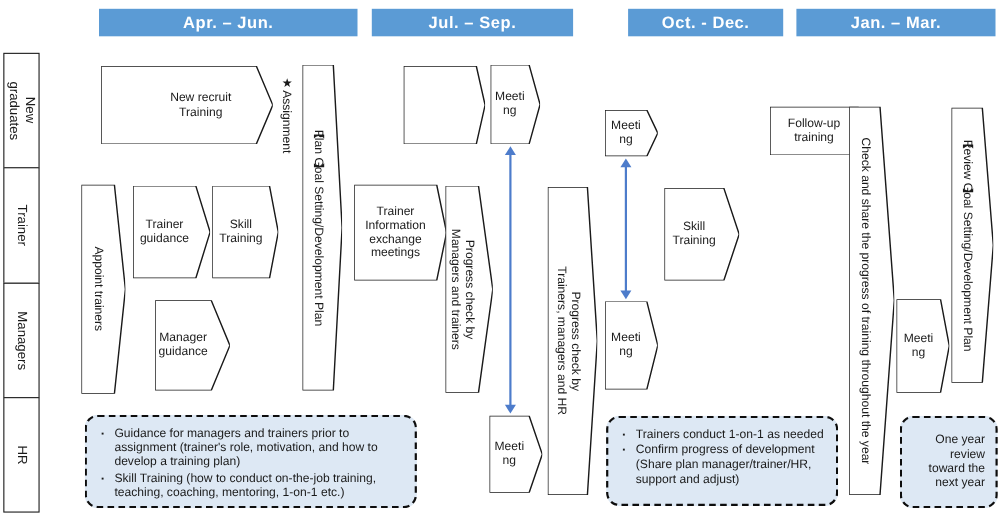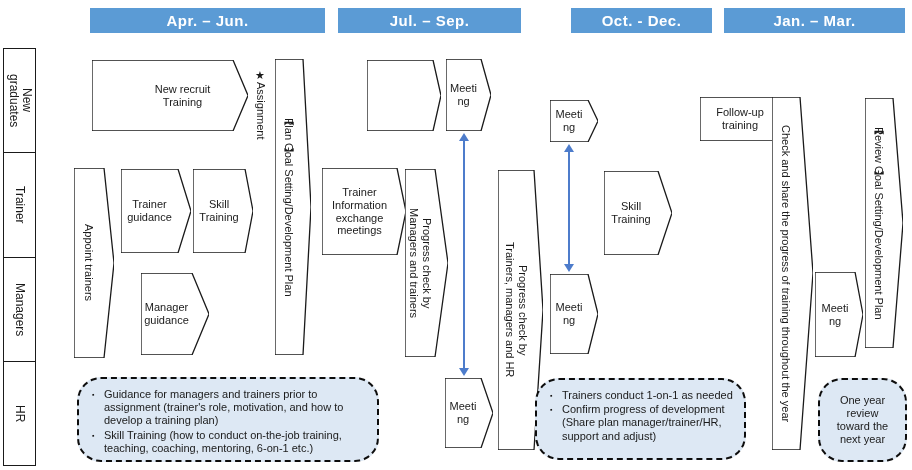--- a/index.html
+++ b/index.html
@@ -32,21 +32,21 @@
   .freelabel{position:absolute;writing-mode:vertical-rl;text-orientation:mixed;font-size:11px;
         display:flex;align-items:center;justify-content:center;white-space:nowrap;}
 
   .varrow{position:absolute;width:12px;}
   .varrow .line{position:absolute;left:50%;top:5px;bottom:5px;width:2px;margin-left:-1px;background:var(--arrow-blue);}
   .varrow .head-top{position:absolute;top:0;left:50%;margin-left:-5px;width:0;height:0;
         border-left:5px solid transparent;border-right:5px solid transparent;border-bottom:8px solid var(--arrow-blue);}
   .varrow .head-bot{position:absolute;bottom:0;left:50%;margin-left:-5px;width:0;height:0;
         border-left:5px solid transparent;border-right:5px solid transparent;border-top:8px solid var(--arrow-blue);}
 
-  .note{position:absolute;background:var(--note-bg);border:2px dashed #0d0d0d;border-radius:24px;
+  .note{position:absolute;background:var(--note-bg);border:2px dashed #0d0d0d;border-radius:12px;
         font-size:11px;line-height:1.2;padding:9px 10px 6px 12px;}
   .note ul{list-style:none;}
   .note li{position:relative;padding-left:13px;margin-bottom:1px;}
   .note li::before{content:"▪";position:absolute;left:1px;top:0;font-size:7px;line-height:13px;}
   .note.center{display:flex;align-items:center;justify-content:center;text-align:center;padding:6px;}
 
   polygon{fill:#fff;stroke:#1a1a1a;stroke-width:1.3;}
 </style>
 </head>
 <body>
@@ -225,28 +225,28 @@
   </div>
   <div class="varrow" style="left:563px;top:144px;height:128px;">
     <div class="head-top"></div>
     <div class="line"></div>
     <div class="head-bot"></div>
   </div>
 
   <div class="note" style="left:77px;top:377px;width:302px;height:85px;">
     <ul>
       <li>Guidance for managers and trainers prior to assignment (trainer's role, motivation, and how to develop a training plan)</li>
-      <li>Skill Training (how to conduct on-the-job training, teaching, coaching, mentoring, 6-on-1 etc.)</li>
+      <li>Skill Training (how to conduct on-the-job training, teaching, coaching, mentoring, 1-on-1 etc.)</li>
     </ul>
   </div>
 
-  <div class="note" style="left:535px;top:378px;width:211px;height:82px;">
+  <div class="note" style="left:551px;top:378px;width:211px;height:82px;">
     <ul>
       <li>Trainers conduct 1-on-1 as needed</li>
       <li>Confirm progress of development (Share plan manager/trainer/HR, support and adjust)</li>
     </ul>
   </div>
 
   <div class="note center" style="left:818px;top:378px;width:89px;height:84px;">
-    <div style="width:66px;">One year review toward the next year</div>
+    <div style="width:66px;text-align:right;">One year review toward the next year</div>
   </div>
 
 </div>
 
 </body></html>

